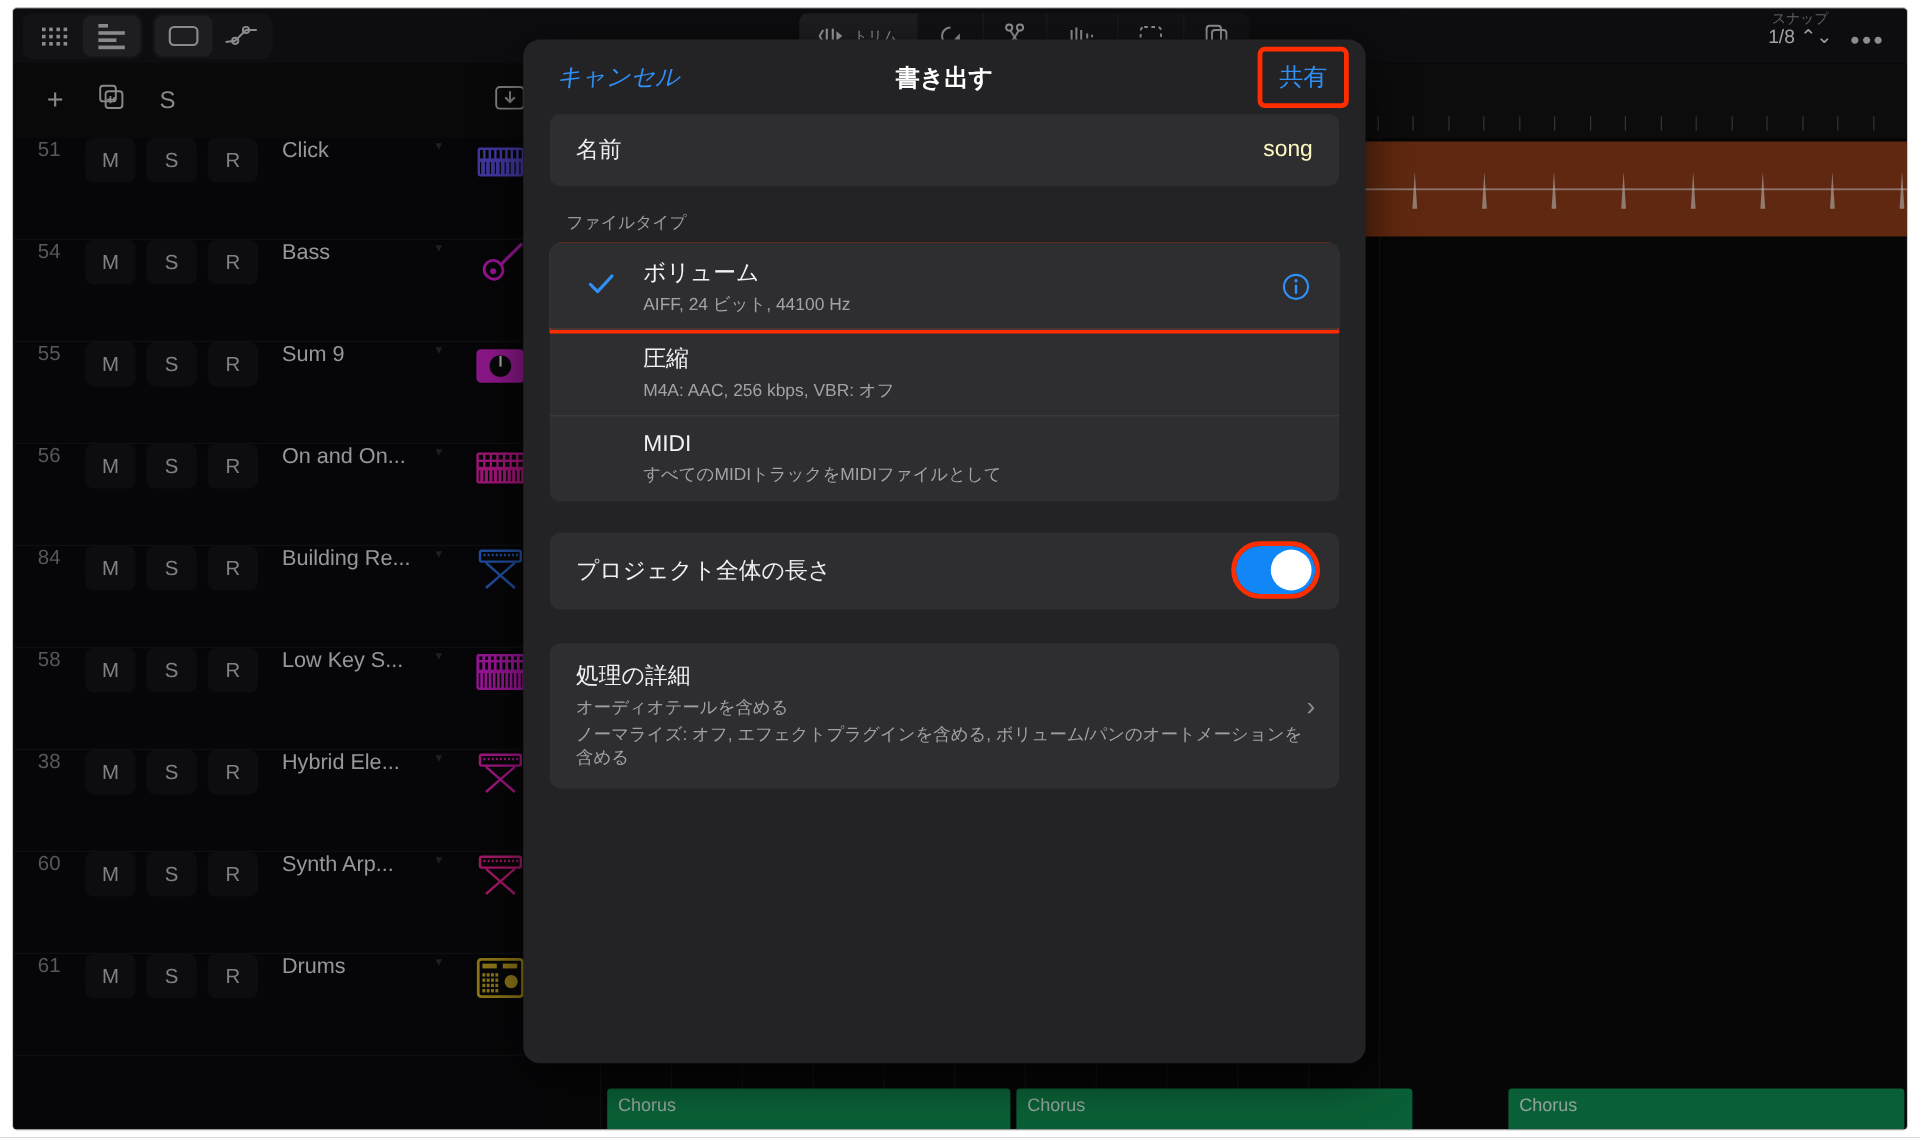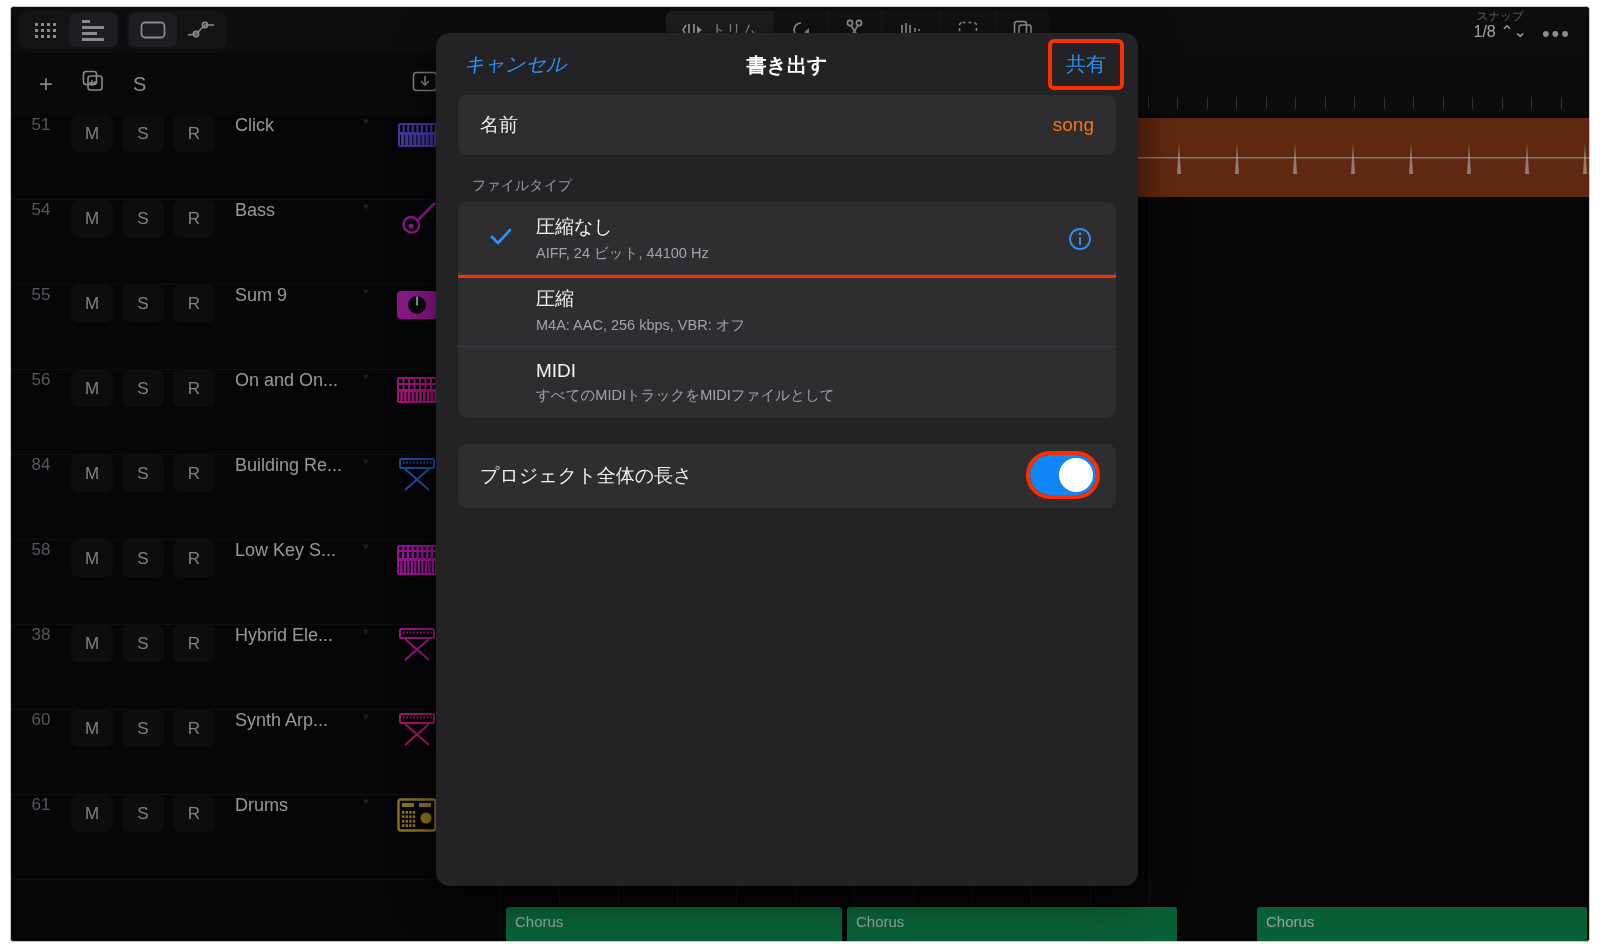--- a/index.html
+++ b/index.html
@@ -44,21 +44,21 @@
   .list-icon i:nth-child(3){ width: 15px; }
   .list-icon i:nth-child(4){ width: 22px; }
 
   .center-tools {
     position: absolute; left: 655px; top: 4px;
     height: 38px; display: flex; align-items: stretch;
     background: #1b1b1e; border-radius: 7px; overflow: hidden;
   }
   .ct-item {
     display: flex; align-items: center; justify-content: center; gap: 7px;
-    padding: 0 16px; color: #d4d4d8; font-size: 15px;
+    padding: 0 16px; color: #d4d4d8; font-size: 12px;
     border-right: 1px solid #27272b;
   }
   .ct-item:last-child { border-right: none; }
   .ct-item.active { background: #2b2b30; }
   .snap {
     position: absolute; right: 62px; top: 3px; text-align: center; line-height: 1.15;
   }
   .snap .lbl { font-size: 11.5px; color: #8d8d93; }
   .snap .val { font-size: 16px; color: #e6e6e9; }
   .ellipsis { position: absolute; right: 18px; top: 14px; color: #c9c9cd; font-size: 22px; letter-spacing: 2px;}
@@ -124,21 +124,21 @@
     padding: 8px 14px;
   }
   .hl { outline: 4px solid #ff2d00; outline-offset: 0px; border-radius: 2px; }
 
   .row {
     margin: 0 22px; background: #2e2e31; border-radius: 9px;
     position: relative;
   }
   .row.name { height: 60px; display:flex; align-items:center; padding: 0 22px; }
   .row.name .k { color:#ececef; font-size:19px; }
-  .row.name .v { margin-left:auto; color:#f97316; font-size:19px;text-align:right; }
+  .row.name .v { margin-left:auto; color:#fef9c3; font-size:19px;text-align:right; }
 
   .sec-label { margin: 22px 0 7px 36px; color:#9a9aa1; font-size:14px; }
 
   .group { margin: 0 22px; background:#2e2e31; border-radius: 9px; overflow:hidden; }
   .opt { position:relative; height: 72px; padding-left: 78px; display:flex; flex-direction:column; justify-content:center; }
   .opt + .opt::before { content:""; position:absolute; left:0; top:0; width: calc(100% - 0px); height:1px; background:#3c3c40; }
   .opt .t { color:#f2f2f4; font-size:19px; }
   .opt .s { color:#a2a2a8; font-size:14.5px; margin-top: 4px; }
   .opt .check { position:absolute; left: 32px; top: 26px; width:18px; height:18px; }
   .opt .info { position:absolute; right: 24px; top: 25px; }
@@ -1036,21 +1036,21 @@
     </div>
 
     <div class="sec-label">ファイルタイプ</div>
 
     <div class="group" id="filetype-group">
         <div class="opt hl">
           <span class="check">
        <svg width="22" height="18" viewBox="0 0 22 18">
               <path d="M2 9 L8 15 L20 2" fill="none" stroke="#2f90f5" stroke-width="2.6" stroke-linecap="round" stroke-linejoin="round"></path>
             </svg></span>
-          <span class="t">圧縮なし</span>
+          <span class="t">ボリューム</span>
           <span class="s">AIFF, 24 ビット, 44100 Hz</span>
           <span class="info">
        <svg width="24" height="24" viewBox="0 0 24 24">
               <circle cx="12" cy="12" r="10" fill="none" stroke="#2f90f5" stroke-width="1.8"></circle>
               <circle cx="12" cy="7" r="1.4" fill="#2f90f5"></circle>
               <rect x="11" y="10" width="2" height="8" rx="1" fill="#2f90f5"></rect>
             </svg></span>
         </div>
         <div class="opt">
           <span class="t">圧縮</span>
@@ -1064,14 +1064,20 @@
 
     <div id="toggles">
         <div class="toggle-row">
           <span class="t">プロジェクト全体の長さ</span>
           <span class="sw hl">
             <i></i>
           </span>
         </div>
       </div>
 
+    <div class="detail-row">
+      <div class="t">処理の詳細</div>
+      <div class="s">オーディオテールを含める</div>
+      <div class="s">ノーマライズ: オフ, エフェクトプラグインを含める, ボリューム/パンのオートメーションを含める</div>
+      <span class="chev">›</span>
+    </div>
   </div>
 </div>
 
 </body></html>

